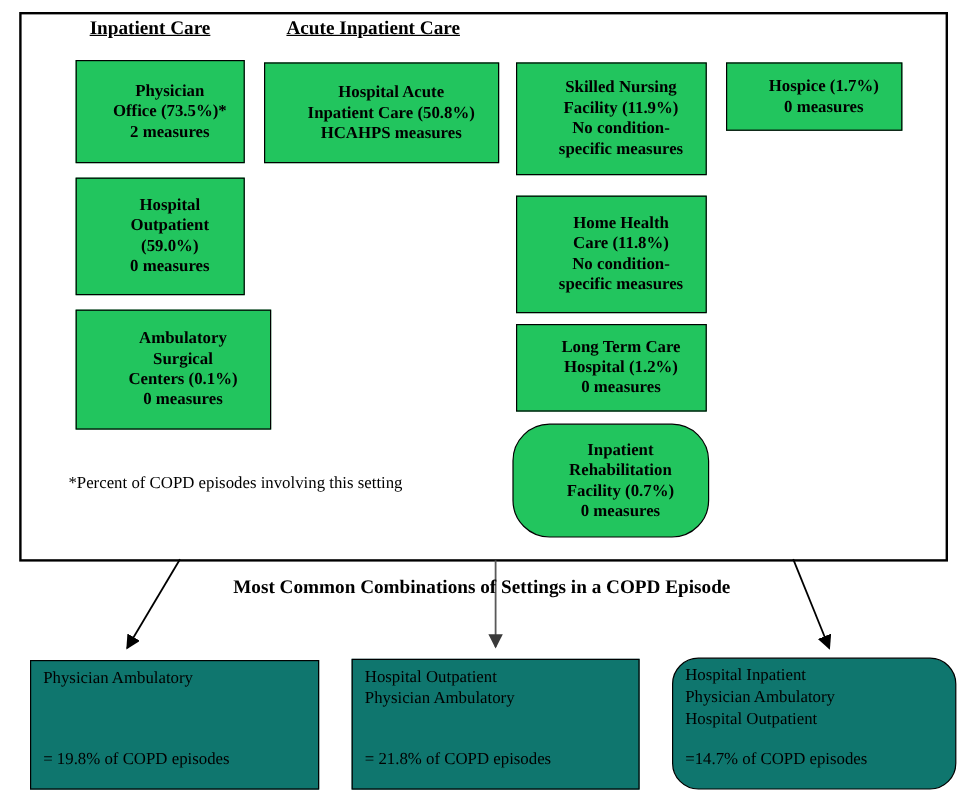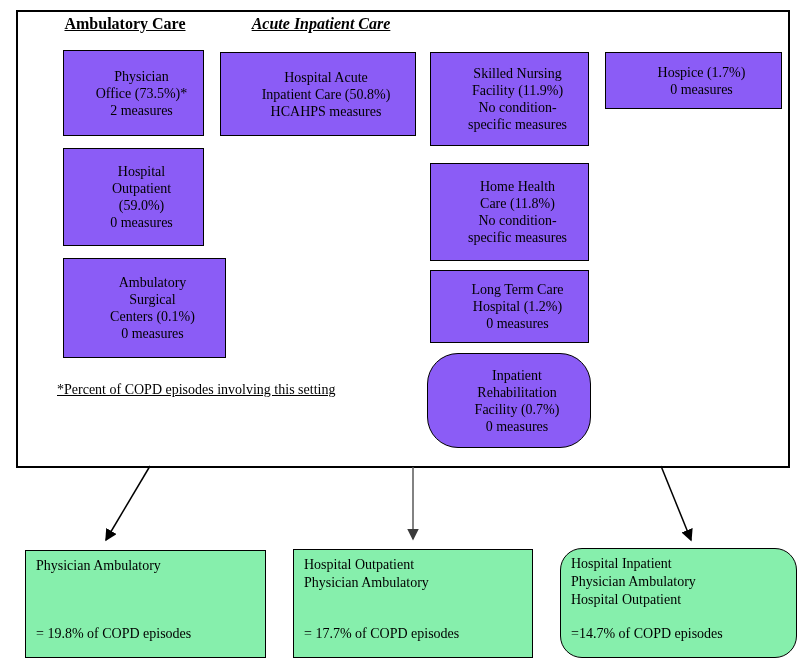--- a/index.html
+++ b/index.html
@@ -22,68 +22,68 @@
 
   .col-header {
     font-weight: bold;
     font-size: 16px;
     text-decoration: underline;
     text-align: center;
     white-space: nowrap;
   }
 
   .setting-box {
-    background: #8b5cf6;
+    background: #22c55e;
     border: 1px solid #000000;
     display: flex;
     align-items: center;
     justify-content: center;
     text-align: center;
-    font-weight: normal;
+    font-weight: bold;
     font-size: 14px;
     line-height: 17px;
     white-space: pre-line;
     padding-left: 16px;
   }
 
   .footnote {
     font-size: 14px;
     white-space: nowrap;
   }
 
   .combo-title {
     left: 0; top: 481px; width: 803px;
     text-align: center;
     font-weight: bold;
     font-size: 16px;
   }
 
   .combo-box {
     border: 1px solid #000000;
-    background: #86efac;
+    background: #0f766e;
     font-size: 14px;
     line-height: 18px;
     display: flex;
     flex-direction: column;
     padding: 6px 10px 0 10px;
   }
   .combo-settings { white-space: pre-line; }
   .combo-episodes { margin-top: auto; margin-bottom: 14px; white-space: nowrap; }
 
   svg.arrows { left: 0; top: 0; width: 803px; height: 671px; pointer-events: none; }
 </style>
 </head>
 <body>
 
 <div class="stage">
 
   <div class="abs main-panel"></div>
 
-  <div class="abs col-header" style="left:45px; top:15px; width:160px;">Ambulatory Care</div>
-  <div class="abs col-header" style="left:226px; top:15px; width:190px;font-style:italic;">Acute Inpatient Care</div>
+  <div class="abs col-header" style="left:45px; top:15px; width:160px;">Inpatient Care</div>
+  <div class="abs col-header" style="left:216px; top:15px; width:190px;">Acute Inpatient Care</div>
 
   <div class="abs setting-box" style="left:63px; top:50px; width:141px; height:86px;">Physician
 Office (73.5%)*
 2 measures</div>
   <div class="abs setting-box" style="left:63px; top:148px; width:141px; height:98px;">Hospital
 Outpatient
 (59.0%)
 0 measures</div>
   <div class="abs setting-box" style="left:63px; top:258px; width:163px; height:100px;">Ambulatory
 Surgical
@@ -103,49 +103,50 @@
 No condition-
 specific measures</div>
   <div class="abs setting-box" style="left:430px; top:270px; width:159px; height:73px;">Long Term Care
 Hospital (1.2%)
 0 measures</div>
   <div class="abs setting-box" style="left:427px; top:353px; width:164px; height:95px;border-radius:31px;">Inpatient
 Rehabilitation
 Facility (0.7%)
 0 measures</div>
 
-  <div class="abs setting-box" style="left:605px; top:52px; width:177px; height:57px;">Hospice (1.7%)
+  <div class="abs setting-box" style="left:605px; top:52px; width:147px; height:57px;">Hospice (1.7%)
 0 measures</div>
 
-  <div class="abs footnote" style="left:57px; top:382px;text-decoration:underline;">*Percent of COPD episodes involving this setting</div>
+  <div class="abs footnote" style="left:57px; top:396px;">*Percent of COPD episodes involving this setting</div>
 
   <svg class="abs arrows" viewBox="0 0 803 671" xmlns="http://www.w3.org/2000/svg">
     <defs>
       <marker id="ah-black" markerWidth="9" markerHeight="9" refX="7" refY="4" orient="auto">
         <path d="M0,0 L8,4 L0,8 z" fill="#000000"></path>
       </marker>
       <marker id="ah-gray" markerWidth="9" markerHeight="9" refX="7" refY="4" orient="auto">
         <path d="M0,0 L8,4 L0,8 z" fill="#3a3a3a"></path>
       </marker>
     </defs>
     <line x1="150" y1="466" x2="106" y2="540" stroke="#000000" stroke-width="1.5" marker-end="url(#ah-black)"></line>
     <line x1="413" y1="467" x2="413" y2="539" stroke="#595959" stroke-width="1.5" marker-end="url(#ah-gray)"></line>
     <line x1="661" y1="466" x2="691" y2="540" stroke="#000000" stroke-width="1.5" marker-end="url(#ah-black)"></line>
   </svg>
 
+  <div class="abs combo-title">Most Common Combinations of Settings in a COPD Episode</div>
 
   <div class="abs combo-box" style="left:25px; top:550px; width:241px; height:108px;">
     <div class="combo-settings">Physician Ambulatory</div>
     <div class="combo-episodes">= 19.8% of COPD episodes</div>
   </div>
 
   <div class="abs combo-box" style="left:293px; top:549px; width:240px; height:109px;">
     <div class="combo-settings">Hospital Outpatient
 Physician Ambulatory</div>
-    <div class="combo-episodes">= 17.7% of COPD episodes</div>
+    <div class="combo-episodes">= 21.8% of COPD episodes</div>
   </div>
 
   <div class="abs combo-box" style="left:560px; top:548px; width:237px; height:110px;border-radius:22px;">
     <div class="combo-settings">Hospital Inpatient
 Physician Ambulatory
 Hospital Outpatient</div>
     <div class="combo-episodes">=14.7% of COPD episodes</div>
   </div>
 
 </div>

